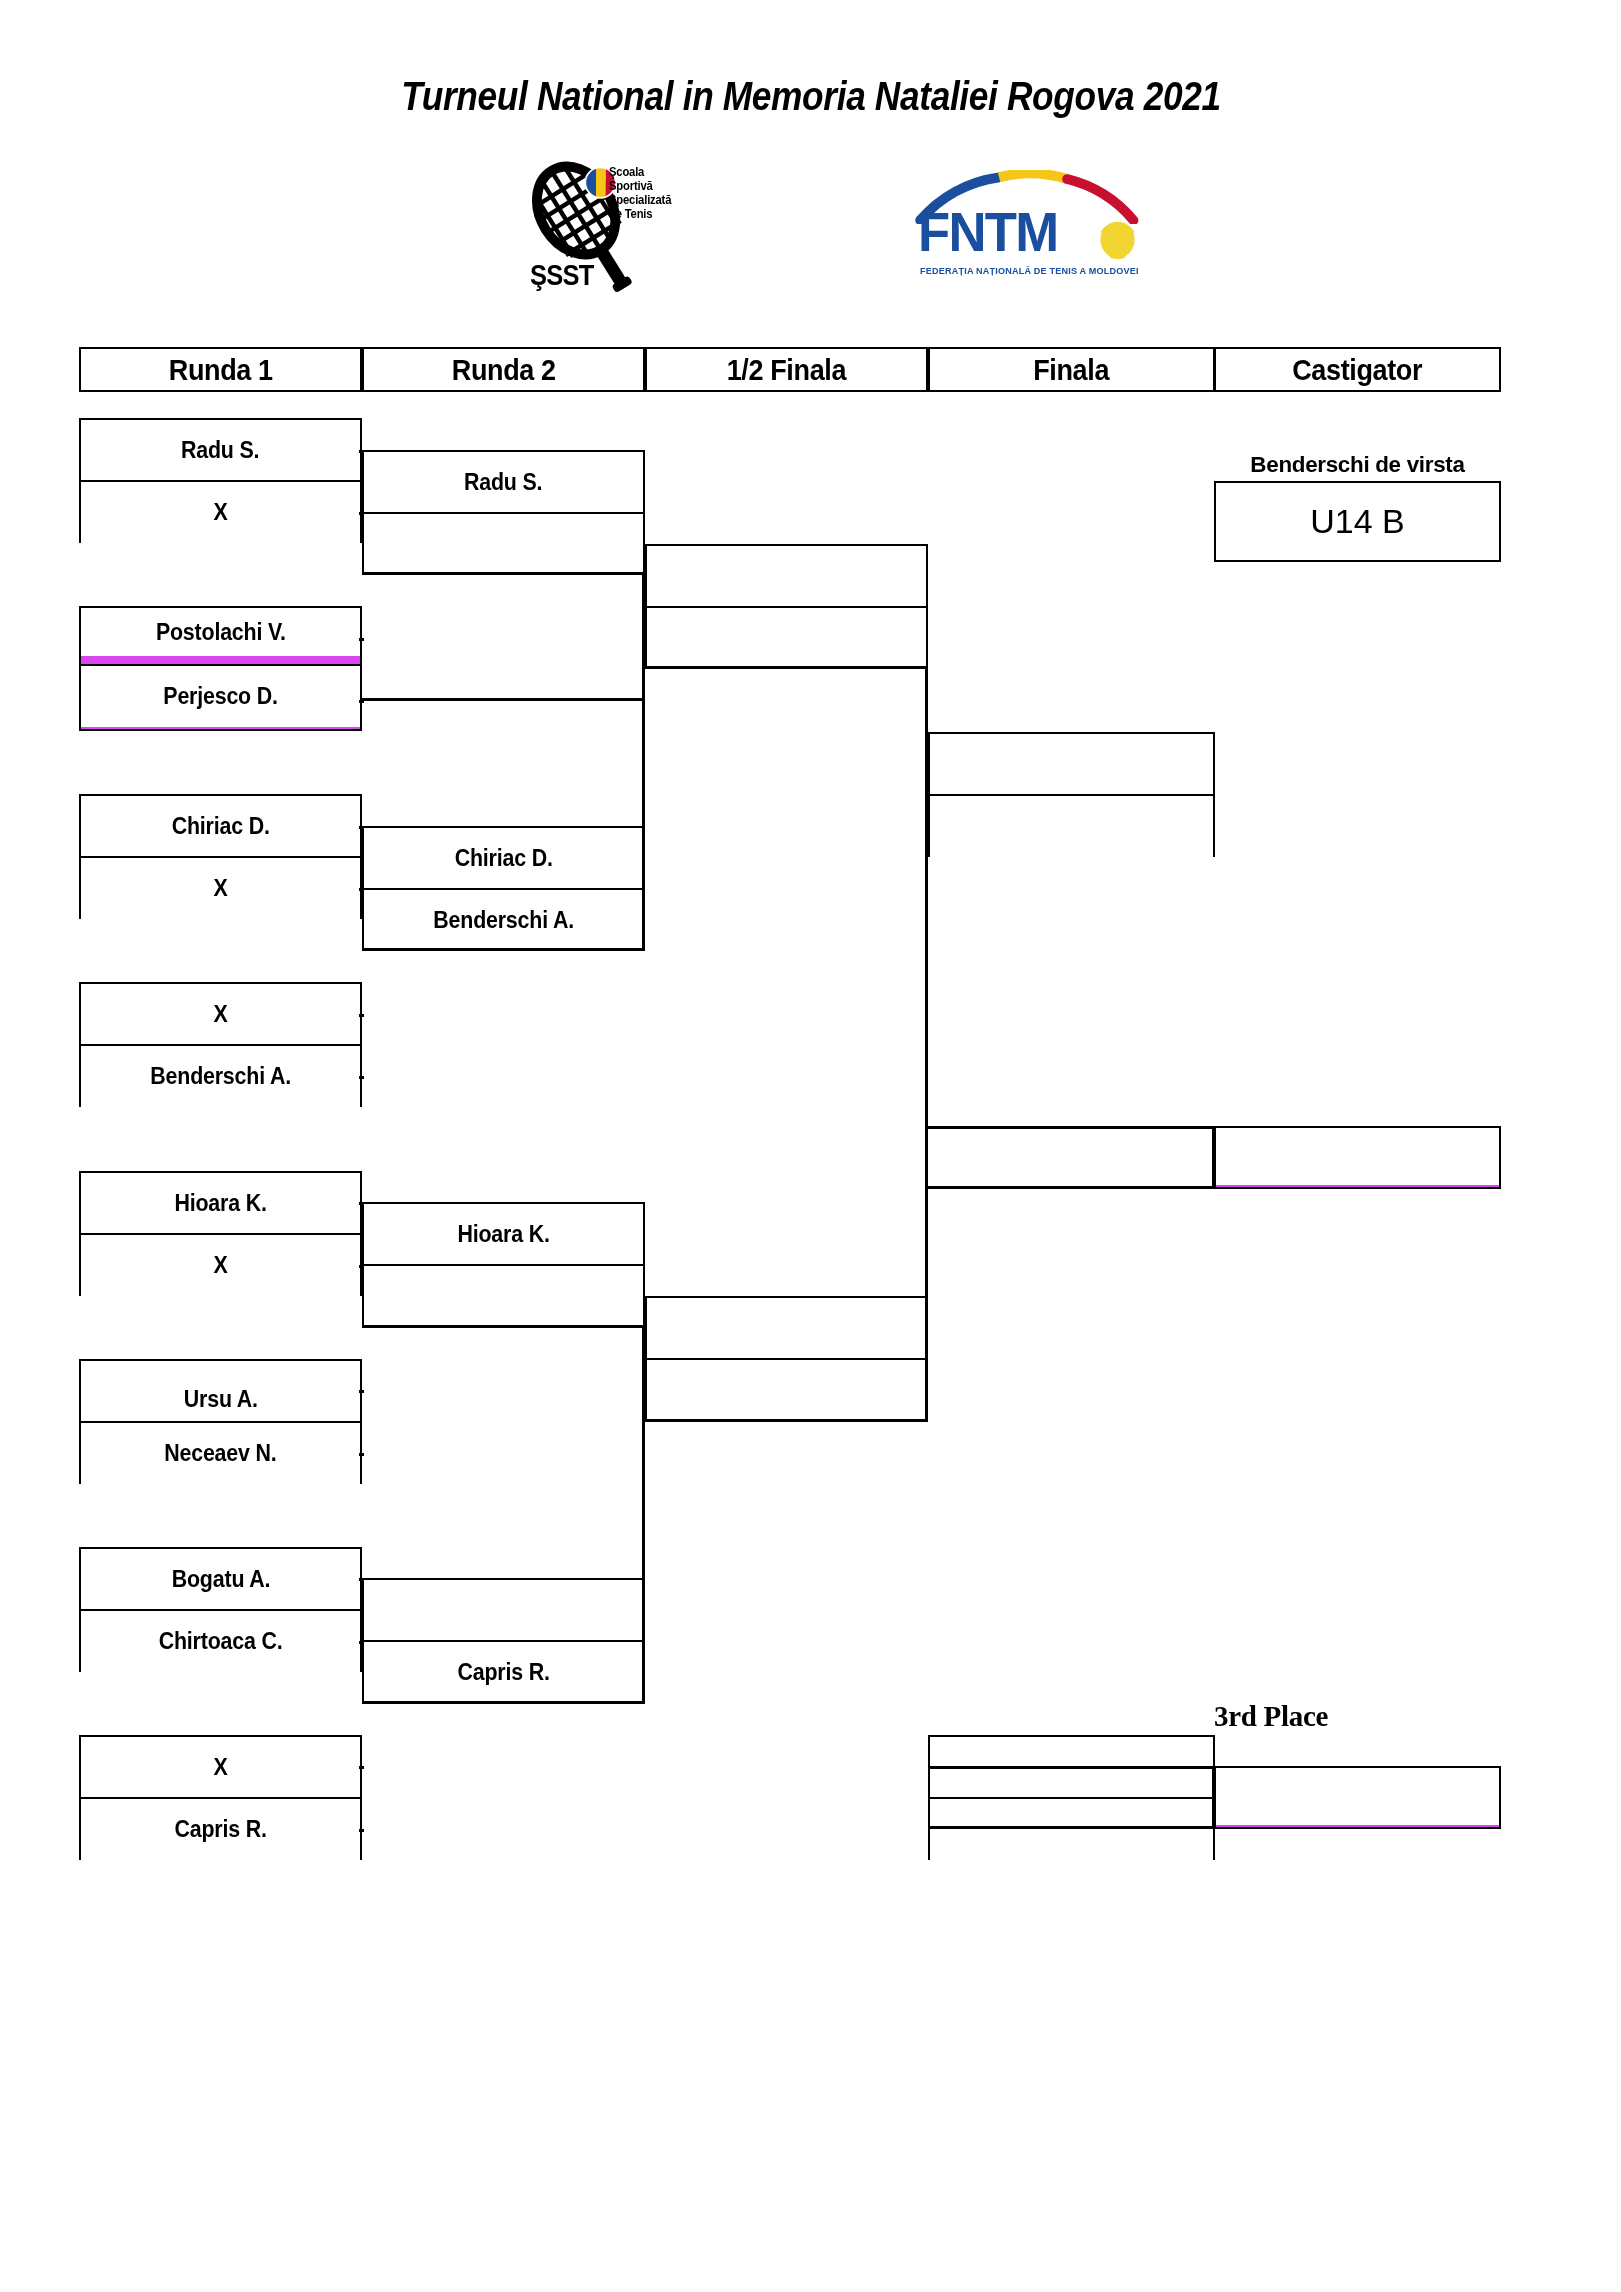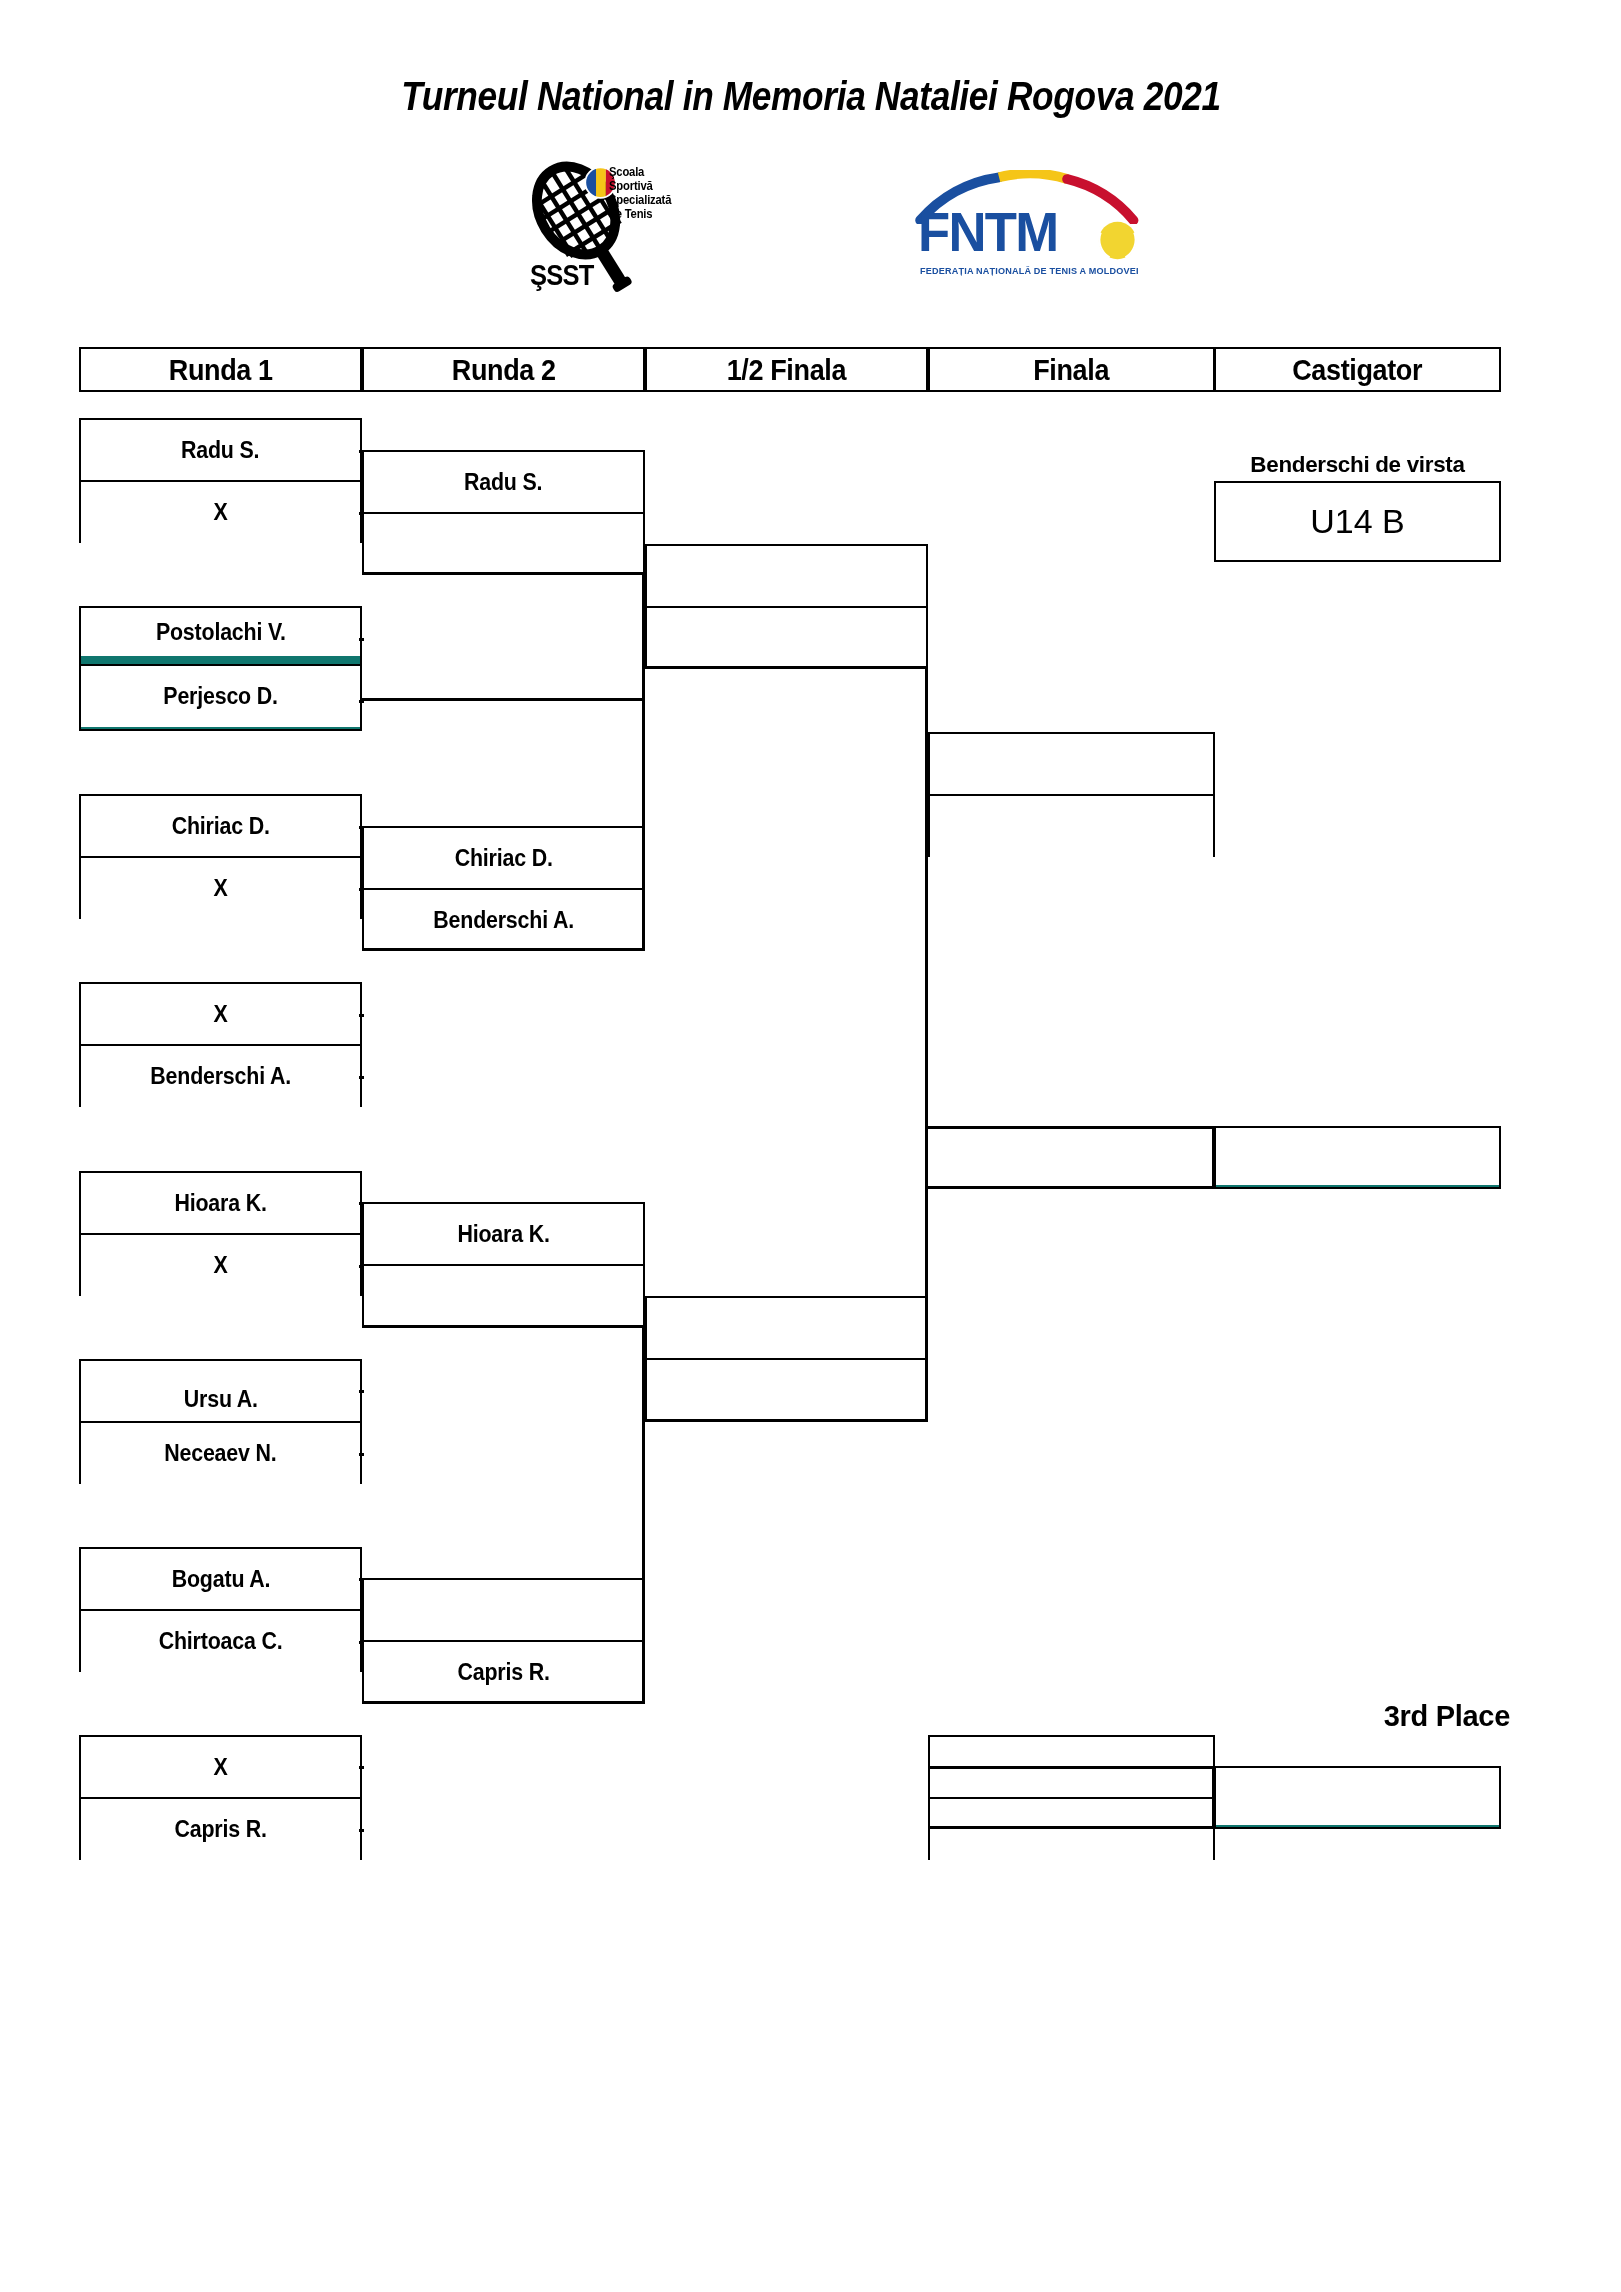--- a/index.html
+++ b/index.html
@@ -121,21 +121,21 @@
     letter-spacing: -0.4px;
     transform: scaleX(0.9);
     white-space: nowrap;
   }
 
   
   .mbox {
     position: absolute;
     box-sizing: border-box;
     border: 2.7px solid #000;
-    background: #0f766e;
+    background: #d946ef;
     padding-left: 44px;
   }
   .mcell {
     position: absolute;
     left: 0;
     width: 100%;
     box-sizing: border-box;
     display: flex;
     align-items: center;
     justify-content: center;
@@ -195,22 +195,22 @@
     font-weight: normal;
     font-size: 34px;
   }
 
   
   #third-label {
     position: absolute;
     left: 1214px;
     top: 1700px;
     width: 296px;
-    text-align: right;
-    font-family: Liberation Sans, sans-serif;
+    text-align: left;
+    font-family: Liberation Serif, serif;
     font-weight: bold;
     font-size: 29px;
     letter-spacing: -0.3px;
   }
 </style>
 </head>
 <body>
 
 <div id="page">
 

